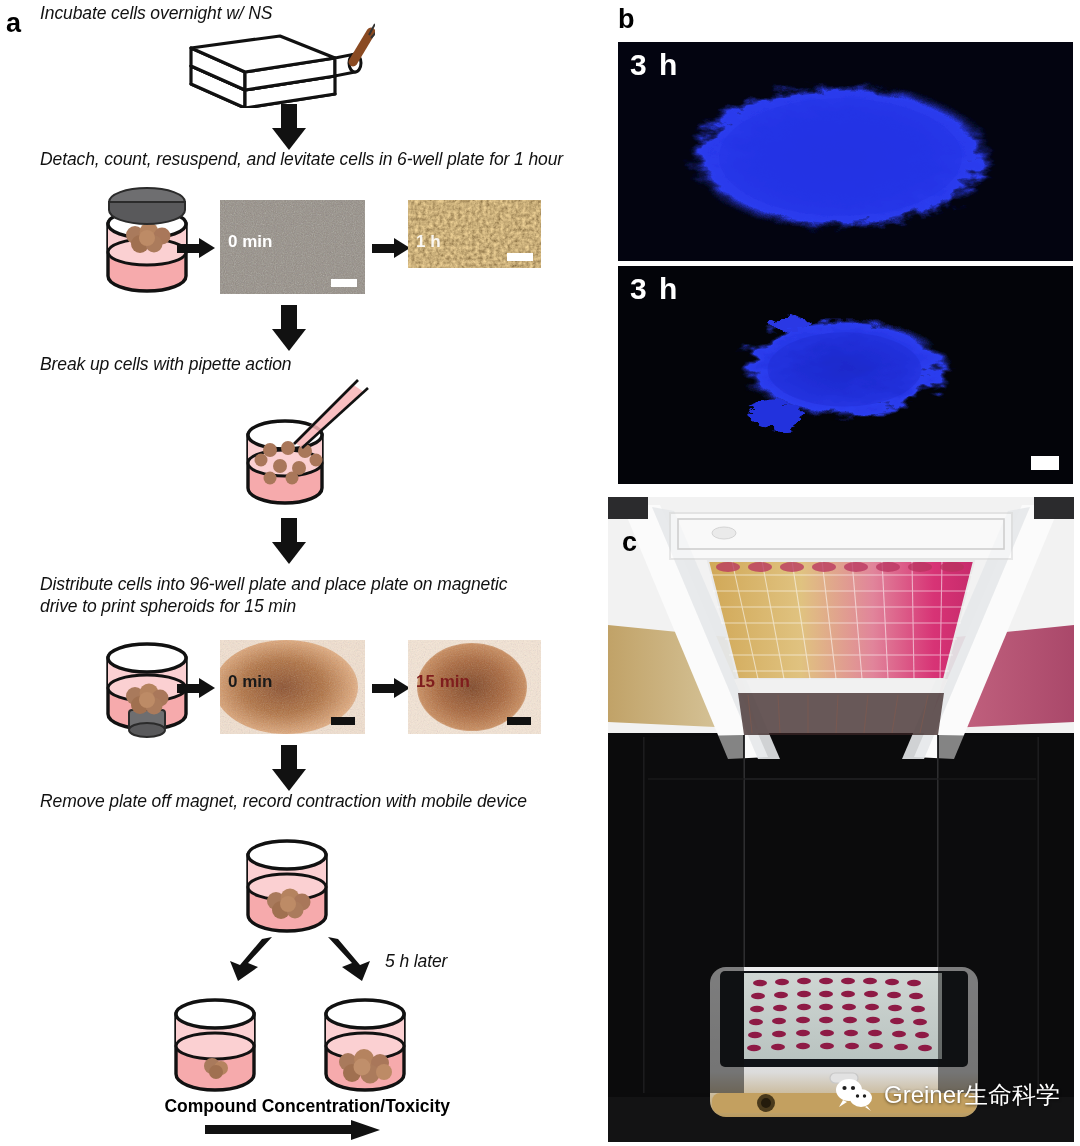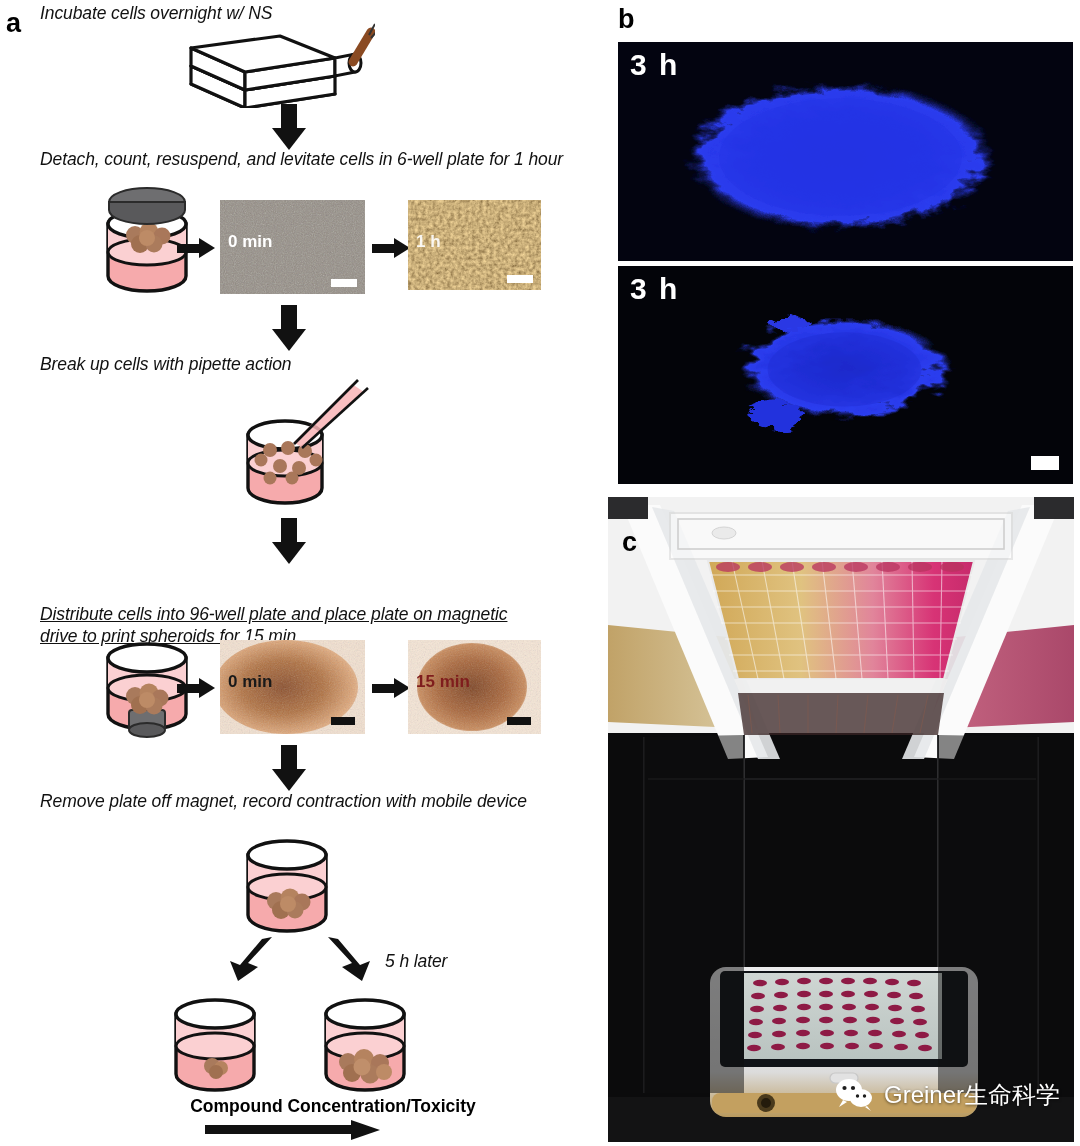--- a/index.html
+++ b/index.html
@@ -129,21 +129,21 @@
       </svg>
       <div class="micro-label" style="left:8px;top:5px;color:#ffffff;">0 min</div>
       <div class="scalebar" style="right:8px;bottom:7px;width:26px;height:8px;background:#ffffff;"></div>
     </div>
 
     <div class="abs rt-arrow" style="left:372px;top:238px;">
       <div class="shaft"></div>
         <div class="head"></div>
     </div>
 
-    <div class="micro-img" style="left:408px;top:200px;width:133px;height:90px;">
+    <div class="micro-img" style="left:408px;top:200px;width:133px;height:68px;">
       <svg width="133" height="94" viewBox="0 0 133 94" preserveAspectRatio="none">
         <defs>
           <filter id="grain2">
               <feTurbulence type="fractalNoise" baseFrequency="0.28" numOctaves="5" seed="17"></feTurbulence>
             <feColorMatrix type="matrix" values="0.9 0 0 0 0.18  0.72 0 0 0 0.10  0.38 0 0 0 0.02  0 0 0 0 1"></feColorMatrix>
             </filter>
         </defs>
         <rect width="133" height="94" fill="#5a4326"></rect>
         <rect width="133" height="94" filter="url(#grain2)" opacity="0.95"></rect>
       </svg>
@@ -179,21 +179,21 @@
         <path d="M64 66 L128 2" stroke="#111" stroke-width="2.6"></path>
         <path d="M72 70 L138 10" stroke="#111" stroke-width="2.6"></path>
       </svg>
     </div>
 
     <div class="abs dn-arrow" style="left:272px;top:518px;">
       <div class="shaft"></div>
         <div class="head"></div>
     </div>
 
-    <div class="abs step-text" style="left:40px;top:603px;width:505px;text-decoration:underline;">Distribute cells into 96-well plate and place plate on magnetic drive to print spheroids for 15 min</div>
+    <div class="abs step-text" style="left:40px;top:573px;width:505px;">Distribute cells into 96-well plate and place plate on magnetic drive to print spheroids for 15 min</div>
 
     <div class="abs" style="left:92px;top:630px;width:110px;height:115px;">
       <svg width="110" height="115" viewBox="0 0 110 115">
         <path d="M16 28 L16 84 A39 15 0 0 0 94 84 L94 28 Z" fill="#f6aaac" stroke="#111" stroke-width="3.4"></path>
         <path d="M16 28 L16 58 A39 13 0 0 0 94 58 L94 28 Z" fill="#fbd0d2" stroke="none"></path>
         <ellipse cx="55" cy="58" rx="39" ry="13" fill="none" stroke="#111" stroke-width="3"></ellipse>
         <ellipse cx="55" cy="28" rx="39" ry="14" fill="#ffffff" stroke="#111" stroke-width="3.4"></ellipse>
         <rect x="37" y="80" width="36" height="20" rx="3" fill="#6e6e70" stroke="#2b2b2b" stroke-width="2"></rect>
         <ellipse cx="55" cy="100" rx="18" ry="7" fill="#59595b" stroke="#2b2b2b" stroke-width="2"></ellipse>
         <g>
@@ -319,22 +319,22 @@
           <circle cx="54" cy="69" r="10" fill="#b5835f"></circle>
           <circle cx="70" cy="73" r="9" fill="#a9775a"></circle>
           <circle cx="42" cy="83" r="9" fill="#a07050"></circle>
           <circle cx="60" cy="84" r="9.5" fill="#ab7b5c"></circle>
           <circle cx="74" cy="82" r="8" fill="#bd8b66"></circle>
           <circle cx="52" cy="77" r="8.5" fill="#c08f6b"></circle>
         </g>
       </svg>
     </div>
 
-    <div class="abs" style="left:150px;top:1098px;width:300px;text-align:center;
-                            font-weight:bold;font-size:17.5px;line-height:1;margin-left:33px;">Compound Concentration/Toxicity</div>
+    <div class="abs" style="left:150px;top:1098px;width:300px;text-align:right;
+                            font-weight:bold;font-size:17.5px;line-height:1;">Compound Concentration/Toxicity</div>
 
     <div class="abs" style="left:205px;top:1120px;width:175px;height:20px;">
       <svg width="175" height="20" viewBox="0 0 175 20">
         <rect x="0" y="5" width="150" height="9" fill="#111"></rect>
         <path d="M146 0 L175 10 L146 20 Z" fill="#111"></path>
       </svg>
     </div>
   </div>
 
   <div class="abs" style="left:605px;top:0;width:475px;height:490px;">

